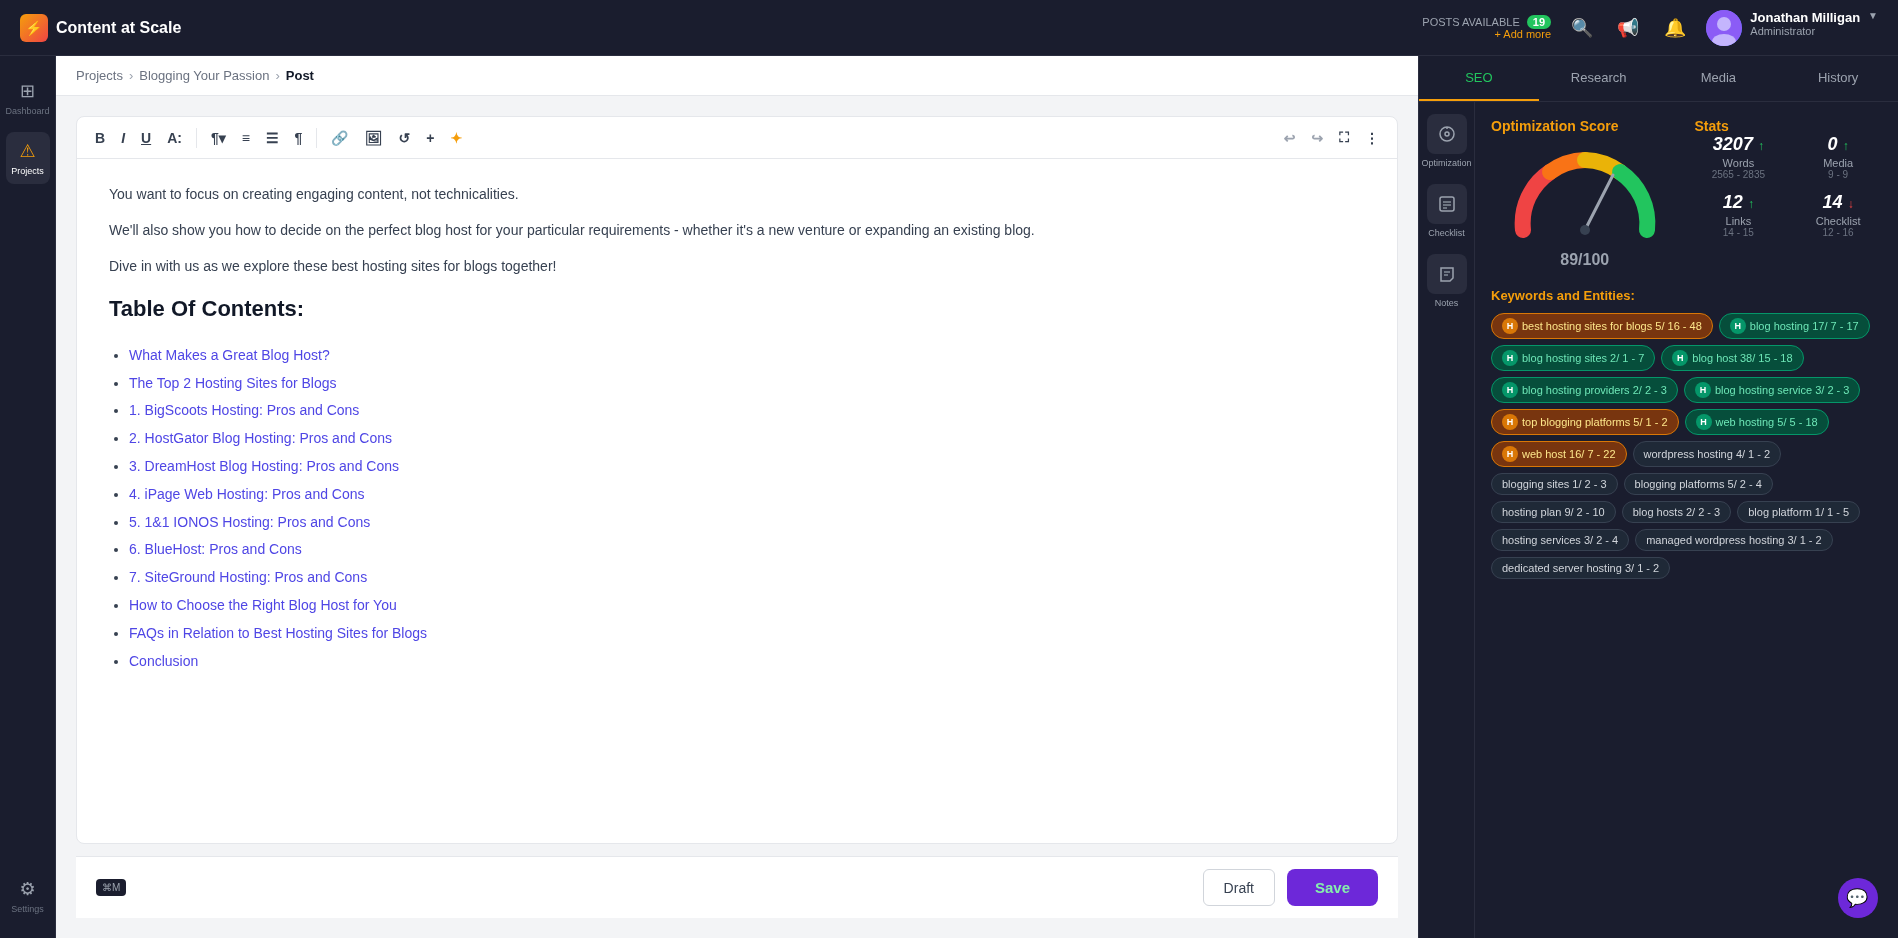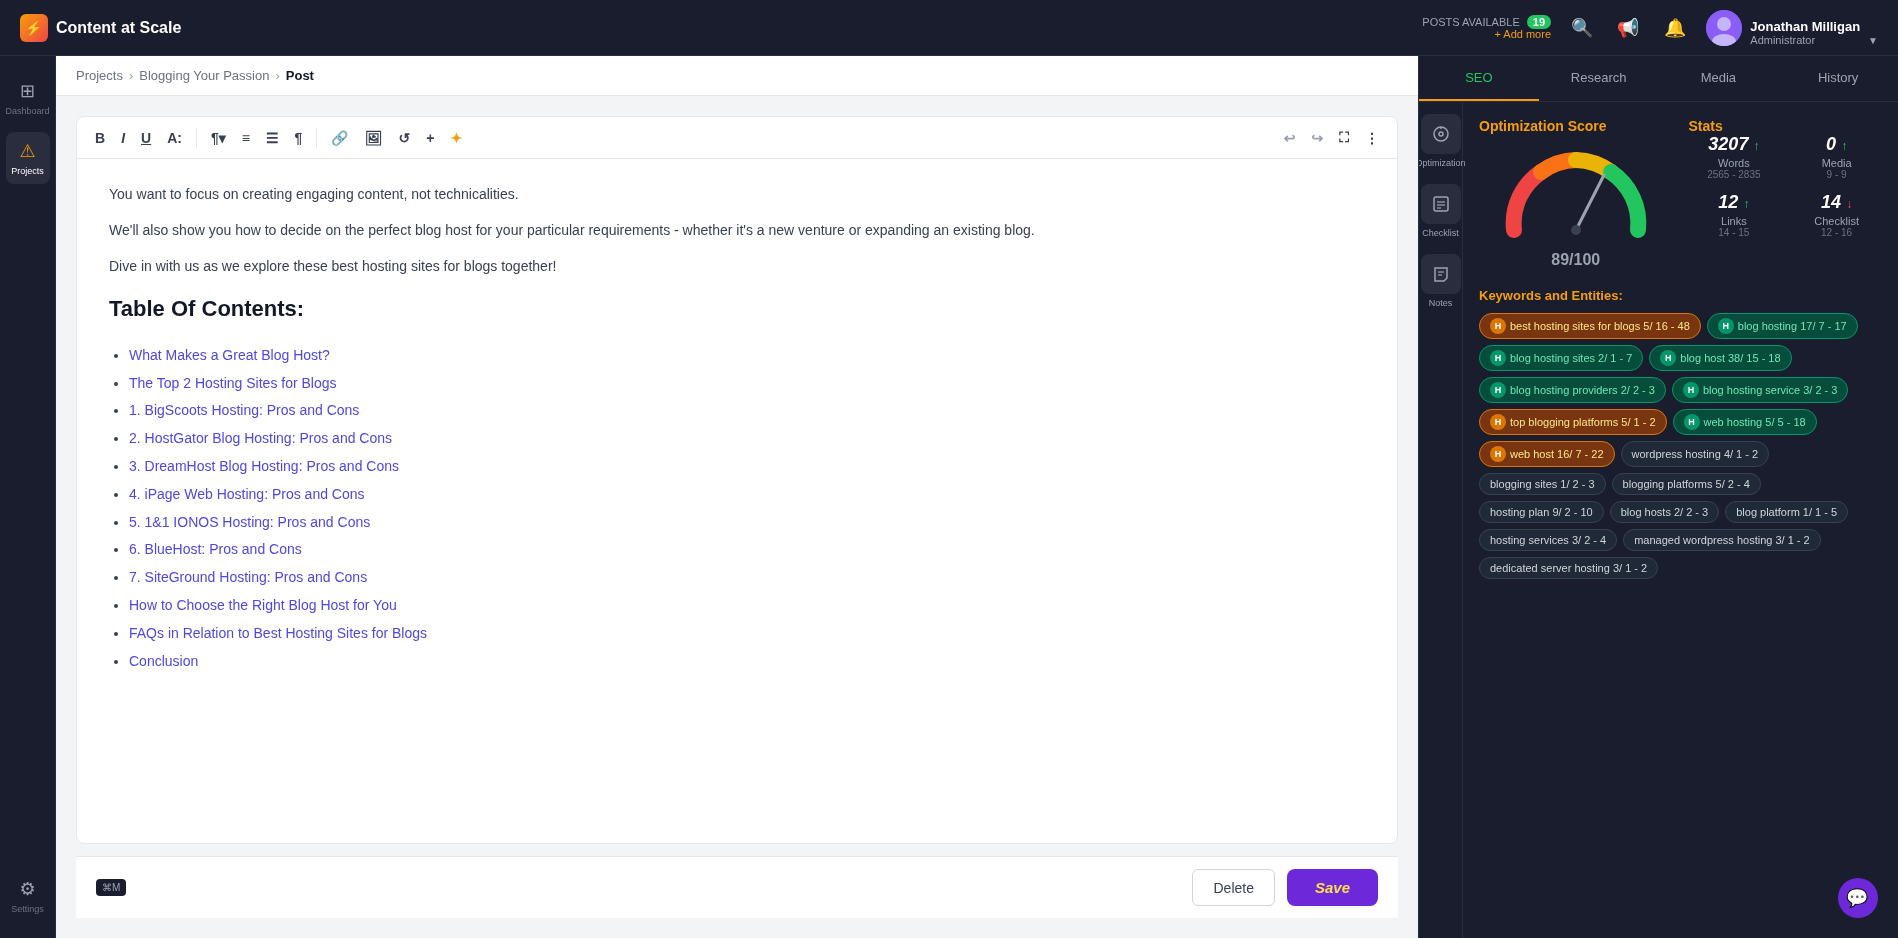--- a/index.html
+++ b/index.html
@@ -7,21 +7,21 @@
 
     
     .top-nav { background: #1a1d2e; display: flex; align-items: center; padding: 0 20px; height: 56px; border-bottom: 1px solid #2a2d3e; flex-shrink: 0; }
     .logo { display: flex; align-items: center; gap: 8px; font-weight: 700; font-size: 16px; color: #fff; margin-right: auto; }
     .logo-icon { width: 28px; height: 28px; background: linear-gradient(135deg, #f59e0b, #ef4444); border-radius: 6px; display: flex; align-items: center; justify-content: center; font-size: 14px; }
     .nav-right { display: flex; align-items: center; gap: 16px; }
     .posts-available { text-align: right; font-size: 11px; color: #9ca3af; }
     .posts-available .count { background: #22c55e; color: #fff; border-radius: 10px; padding: 1px 6px; font-size: 11px; font-weight: 700; margin-left: 4px; }
     .posts-available .add-more { color: #f59e0b; font-size: 11px; }
     .nav-icon { color: #9ca3af; cursor: pointer; font-size: 18px; padding: 4px; }
-    .user-info { display: flex; align-items: flex-end; gap: 8px; cursor: pointer; }
+    .user-info { display: flex; align-items: flex-start; gap: 8px; cursor: pointer; }
     .avatar { width: 36px; height: 36px; border-radius: 50%; background: linear-gradient(135deg, #8b5cf6, #3b82f6); display: flex; align-items: center; justify-content: center; font-size: 14px; overflow: hidden; }
     .user-name { font-size: 13px; font-weight: 600; }
     .user-role { font-size: 11px; color: #9ca3af; }
 
     
     .main-layout { display: flex; flex: 1; overflow: hidden; }
 
     
     .sidebar { width: 56px; background: #1a1d2e; border-right: 1px solid #2a2d3e; display: flex; flex-direction: column; align-items: center; padding: 16px 0; gap: 8px; flex-shrink: 0; }
     .sidebar-item { display: flex; flex-direction: column; align-items: center; gap: 4px; padding: 8px 6px; border-radius: 8px; cursor: pointer; width: 44px; }
@@ -48,32 +48,32 @@
     .toolbar-sep { width: 1px; height: 20px; background: #e5e7eb; margin: 0 4px; }
     .toolbar-right { margin-left: auto; display: flex; align-items: center; gap: 4px; }
     .editor-body { flex: 1; overflow-y: auto; padding: 24px 32px; font-size: 14px; line-height: 1.7; color: #374151; }
     .editor-body p { margin-bottom: 12px; }
     .editor-body h2 { font-size: 22px; font-weight: 700; color: #111827; margin-bottom: 16px; margin-top: 8px; }
     .editor-body ul { padding-left: 20px; margin-bottom: 8px; }
     .editor-body li { margin-bottom: 4px; }
     .editor-body a { color: #4f46e5; text-decoration: none; }
     .editor-footer { border-top: 1px solid #e5e7eb; padding: 12px 20px; display: flex; justify-content: space-between; align-items: center; background: #fff; flex-shrink: 0; }
     .btn-delete { background: #fff; border: 1px solid #d1d5db; color: #374151; padding: 8px 20px; border-radius: 6px; cursor: pointer; font-size: 14px; font-weight: 500; }
-    .btn-save { background: #6d28d9; border: none; color: #fde047; padding: 10px 28px; border-radius: 8px; cursor: pointer; font-size: 15px; font-weight: 600; font-style: italic; }
+    .btn-save { background: #6d28d9; border: none; color: #86efac; padding: 10px 28px; border-radius: 8px; cursor: pointer; font-size: 15px; font-weight: 600; }
     .bottom-badge { background: #1a1d2e; color: #9ca3af; font-size: 10px; padding: 3px 6px; border-radius: 4px; }
 
     
     .right-panel { width: 480px; background: #1a1d2e; border-left: 1px solid #2a2d3e; display: flex; flex-direction: column; overflow: hidden; flex-shrink: 0; }
     .right-tabs { display: flex; border-bottom: 1px solid #2a2d3e; flex-shrink: 0; }
     .right-tab { flex: 1; text-align: center; padding: 14px 8px; font-size: 13px; color: #9ca3af; cursor: pointer; border-bottom: 2px solid transparent; }
     .right-tab.active { color: #22c55e; border-bottom: 2px solid #f59e0b; }
     .panel-icon-item { display: flex; flex-direction: column; align-items: center; gap: 4px; cursor: pointer; }
     .panel-icon-circle { width: 40px; height: 40px; background: #2a2d3e; border-radius: 8px; display: flex; align-items: center; justify-content: center; font-size: 18px; color: #9ca3af; }
     .panel-icon-label { font-size: 9px; color: #9ca3af; }
-    .seo-left-icons { width: 44px; padding: 12px 0; display: flex; flex-direction: column; gap: 16px; align-items: center; flex-shrink: 0; border-right: 1px solid #2a2d3e; }
+    .seo-left-icons { width: 56px; padding: 12px 0; display: flex; flex-direction: column; gap: 16px; align-items: center; flex-shrink: 0; border-right: 1px solid #2a2d3e; }
 
     .seo-main { flex: 1; overflow-y: auto; padding: 16px; }
     .gauge-title { font-size: 14px; font-weight: 700; color: #f59e0b; }
     .stats-title { font-size: 14px; font-weight: 700; color: #f59e0b; }
     .gauge-container { display: flex; justify-content: center; align-items: flex-end; padding: 8px 0; }
     .gauge-svg { display: block; }
 
     .stats-grid { display: grid; grid-template-columns: 1fr 1fr; gap: 12px; }
     .stat-item { text-align: center; }
     .stat-value { font-size: 18px; font-weight: 700; color: #fff; font-style: italic; }
@@ -215,21 +215,21 @@
             <li><a>Conclusion</a></li>
           </ul>
         </div>
       </div>
 
       <div class="editor-footer">
         <div style="display:flex;align-items:center;gap:8px">
           <span class="bottom-badge">⌘M</span>
         </div>
         <div style="display:flex;gap:12px">
-          <button class="btn-delete">Delete</button>
+          <button class="btn-delete">Draft</button>
           <button class="btn-save">Save</button>
         </div>
       </div>
     </div>
   </main>
 
   <aside class="right-panel">
 
     <div class="right-tabs">
       <div class="right-tab active">SEO</div>

